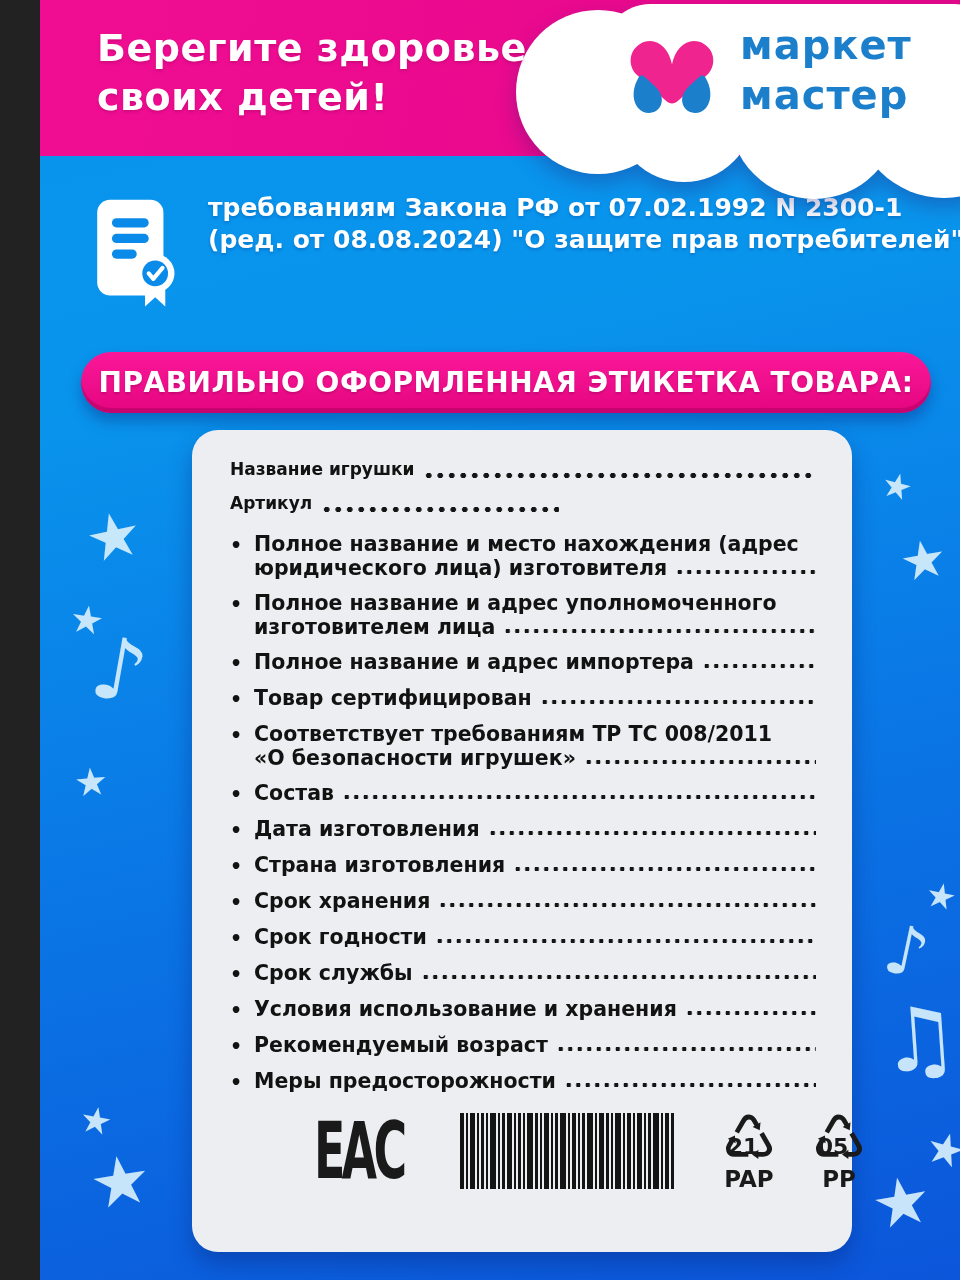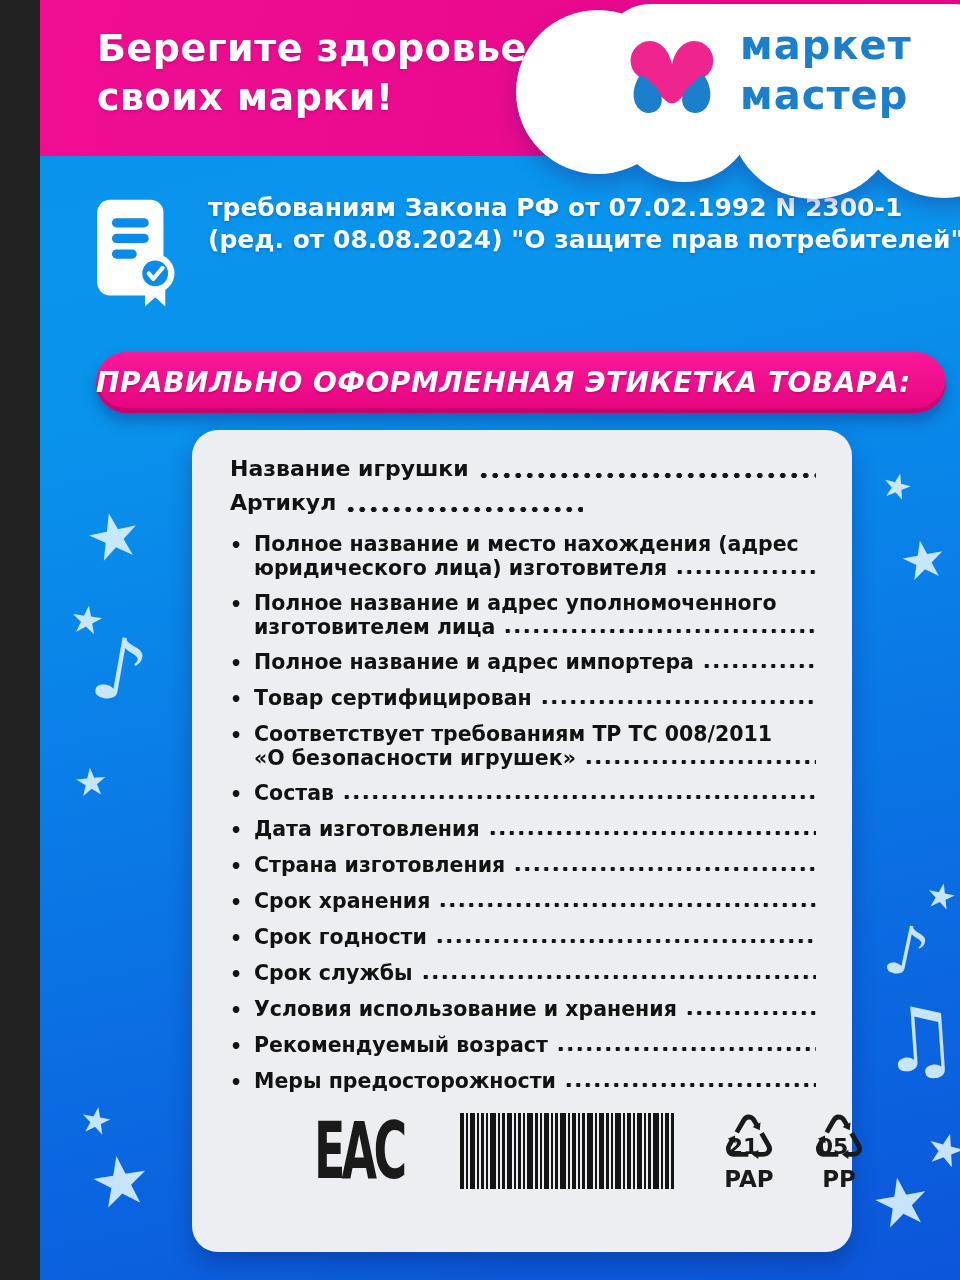--- a/index.html
+++ b/index.html
@@ -20,31 +20,31 @@
     filter:drop-shadow(0 9px 10px rgba(40,20,110,.30));}
   .brand-logo{position:absolute;left:582px;top:20px;z-index:5;}
   .brand-text{position:absolute;left:700px;top:20px;z-index:5;color:#1C7FCB;
     font-weight:bold;font-size:40px;line-height:50px;letter-spacing:1px;}
   
   .intro-icon{position:absolute;left:48px;top:194px;z-index:2;}
   .intro-text{position:absolute;left:168px;top:192px;width:760px;color:#fff;
     font-weight:bold;font-size:25px;line-height:32px;z-index:2;
     text-shadow:0 2px 3px rgba(0,40,120,.25);}
   
-  .pill{position:absolute;left:56px;top:352px;width:850px;height:61px;border-radius:32px;
+  .pill{position:absolute;left:41px;top:352px;width:850px;height:61px;border-radius:32px;
     background:linear-gradient(180deg,#FA1899,#E5057F);
     box-shadow:0 8px 14px rgba(15,25,110,.35), inset 0 -5px 0 rgba(140,0,80,.35);
-    display:flex;align-items:center;justify-content:flex-start;z-index:2;font-style:italic;}
+    display:flex;align-items:center;justify-content:center;z-index:2;}
   .pill span{color:#fff;font-weight:bold;font-size:28px;letter-spacing:.5px;
     text-shadow:0 2px 2px rgba(120,0,70,.3);}
   
   .card{position:absolute;left:152px;top:430px;width:660px;height:822px;border-radius:26px;
     background:#EDEEF1;box-shadow:0 12px 22px rgba(8,35,120,.38);z-index:2;
     box-sizing:border-box;padding:22px 36px 20px 38px;color:#121212;}
-  .field{display:flex;align-items:stretch;font-size:22px;line-height:34px;font-weight:bold;}
+  .field{display:flex;align-items:stretch;font-size:17px;line-height:34px;font-weight:bold;}
   .fleader{flex:1 1 auto;margin-left:9px;
     background-image:radial-gradient(circle,#141414 2.5px,rgba(0,0,0,0) 2.9px);
     background-size:11.5px 9px;background-repeat:repeat-x;
     background-position:left calc(100% - 6px);}
   .fleader.short{flex:0 0 238px;}
   .bullets{margin-top:12px;}
   .bullet{display:flex;margin-bottom:11px;font-size:20.5px;line-height:24px;font-weight:bold;}
   .bmark{width:24px;flex:0 0 24px;font-size:19px;padding-top:1px;}
   .bcontent{flex:1 1 auto;min-width:0;}
   .bl.lead{display:flex;align-items:stretch;}
@@ -80,21 +80,21 @@
 </style>
 </head>
 <body>
 
 <div class="page">
 
   <div class="pink-band"></div>
 
   <div class="headline">
     <div>Берегите здоровье</div>
-    <div>своих марки!</div>
+    <div>своих детей!</div>
   </div>
 
   <svg class="cloud" width="492" height="205" viewBox="0 0 492 205">
     <g fill="#FFFFFF">
       <rect x="96" y="4" width="396" height="106" rx="46"></rect>
       <circle cx="90" cy="92" r="82"></circle>
       <circle cx="176" cy="112" r="70"></circle>
       <circle cx="306" cy="114" r="85"></circle>
       <circle cx="436" cy="108" r="90"></circle>
     </g>

